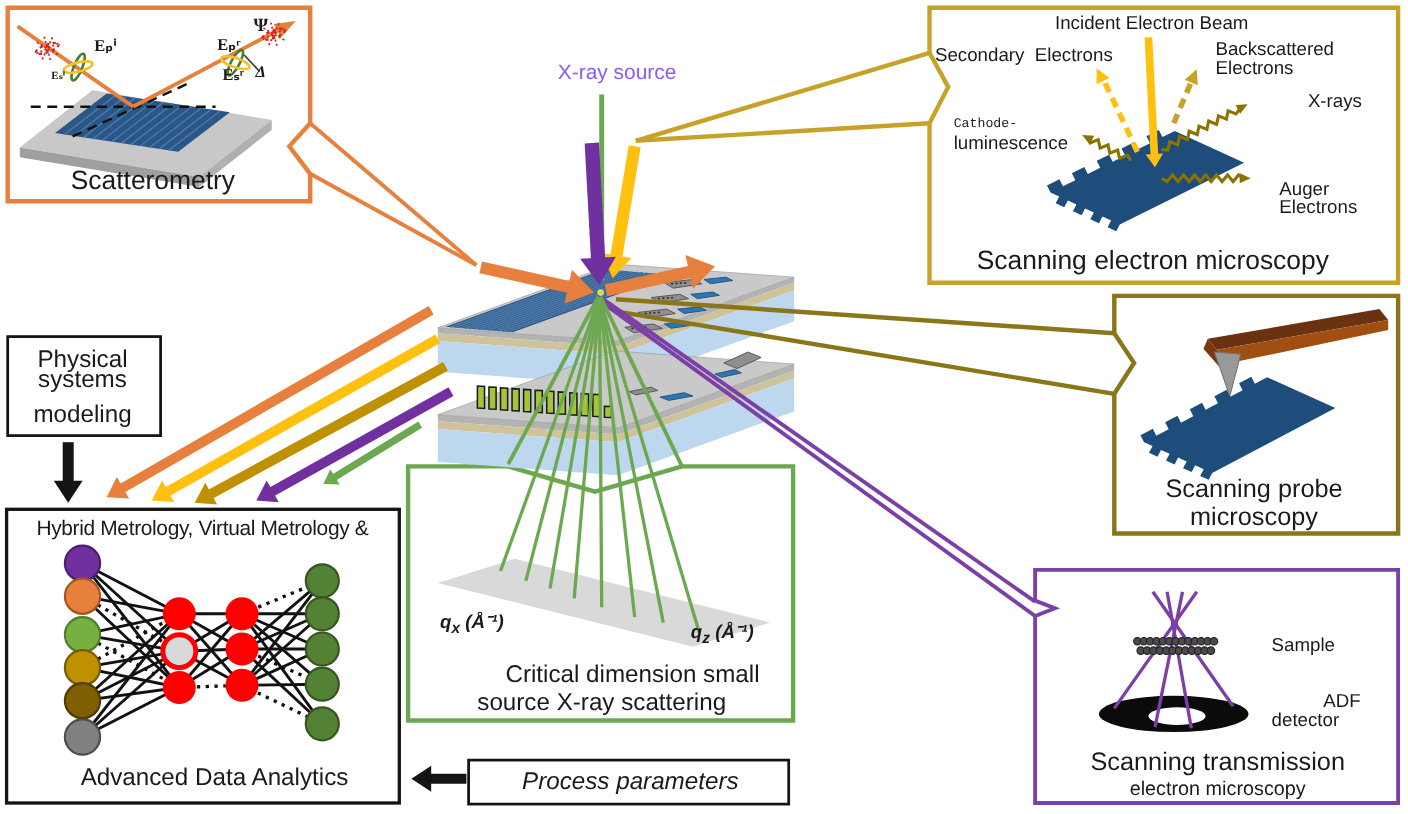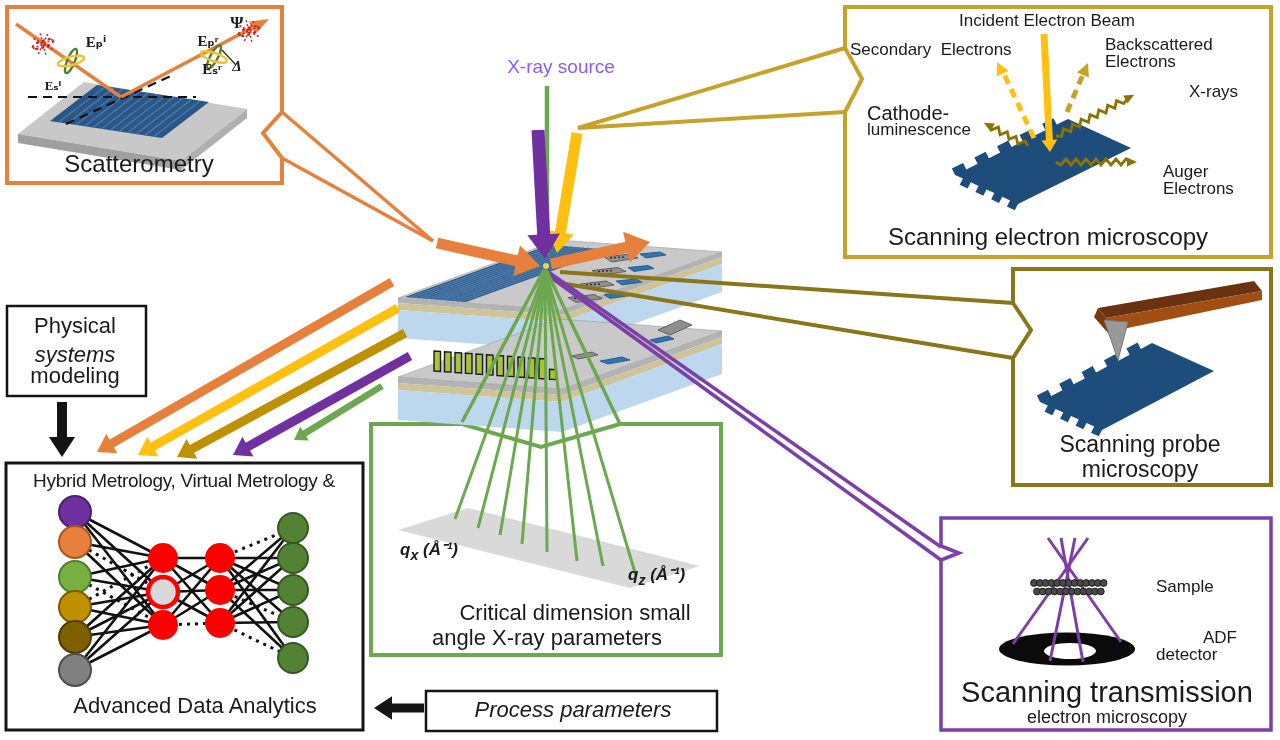--- a/index.html
+++ b/index.html
@@ -268,52 +268,52 @@
       <circle cx="293" cy="558" r="15" fill="#548235" stroke="#375623" stroke-width="2"></circle>
       <circle cx="293" cy="590" r="15" fill="#548235" stroke="#375623" stroke-width="2"></circle>
       <circle cx="293" cy="622" r="15" fill="#548235" stroke="#375623" stroke-width="2"></circle>
       <circle cx="293" cy="658" r="15" fill="#548235" stroke="#375623" stroke-width="2"></circle>
     </svg>
 
   <div class="lbl green" style="left:561px;top:67px;font-size:19px;">X-ray source</div>
 
   <div class="lbl" style="left:139px;top:164px;font-size:24px;">Scatterometry</div>
   <div class="lbl math" style="left:96px;top:43px;font-size:15px;">Eₚⁱ</div>
-  <div class="lbl math" style="left:53px;top:70px;font-size:13px;margin-top:16px;">Eₛⁱ</div>
+  <div class="lbl math" style="left:53px;top:70px;font-size:10px;">Eₛⁱ</div>
   <div class="lbl math" style="left:208px;top:42px;font-size:15px;">Eₚʳ</div>
   <div class="lbl math" style="left:212px;top:70px;font-size:15px;">Eₛʳ</div>
   <div class="lbl math" style="left:237px;top:23px;font-size:17px;">Ψ</div>
   <div class="lbl math" style="left:237px;top:67px;font-size:15px;font-style:italic;">Δ</div>
 
   <div class="lbl" style="left:1047px;top:21px;font-size:17px;">Incident Electron Beam</div>
   <div class="lbl la" style="left:850px;top:50px;font-size:17px;">Secondary  Electrons</div>
   <div class="lbl la" style="left:1105px;top:45px;font-size:17px;">Backscattered</div>
   <div class="lbl la" style="left:1105px;top:62px;font-size:17px;">Electrons</div>
   <div class="lbl la" style="left:1150px;top:92px;font-size:17px;margin-left:39px;">X-rays</div>
-  <div class="lbl la" style="left:867px;top:113px;font-size:20px;">Cathode-</div>
+  <div class="lbl la" style="left:867px;top:113px;font-size:12px;font-family:Liberation Mono, monospace;">Cathode-</div>
   <div class="lbl la" style="left:867px;top:130px;font-size:17px;">luminescence</div>
   <div class="lbl la" style="left:1163px;top:172px;font-size:17px;">Auger</div>
   <div class="lbl la" style="left:1163px;top:189px;font-size:17px;">Electrons</div>
   <div class="lbl" style="left:1048px;top:237px;font-size:24px;">Scanning electron microscopy</div>
 
   <div class="lbl" style="left:1140px;top:444px;font-size:23px;">Scanning probe</div>
   <div class="lbl" style="left:1140px;top:469px;font-size:23px;">microscopy</div>
 
   <div class="lbl la" style="left:1156px;top:587px;font-size:17px;">Sample</div>
   <div class="lbl la" style="left:1156px;top:638px;font-size:17px;margin-left:47px;">ADF</div>
   <div class="lbl la" style="left:1156px;top:655px;font-size:17px;">detector</div>
-  <div class="lbl" style="left:1107px;top:692px;font-size:29px;">Scanning transmission</div>
+  <div class="lbl" style="left:1107px;top:692px;font-size:23px;">Scanning transmission</div>
   <div class="lbl" style="left:1107px;top:717px;font-size:18px;">electron microscopy</div>
 
-  <div class="lbl la qax" style="left:400px;top:552px;font-size:17px;"><span>q</span><sub>x</sub> <span>(Å⁻¹)</span></div>
+  <div class="lbl la qax" style="left:400px;top:568px;font-size:17px;"><span>q</span><sub>x</sub> <span>(Å⁻¹)</span></div>
   <div class="lbl la qax" style="left:628px;top:577px;font-size:17px;"><span>q</span><sub>z</sub> <span>(Å⁻¹)</span></div>
   <div class="lbl" style="left:547px;top:613px;font-size:22px;margin-left:28px;">Critical dimension small</div>
-  <div class="lbl" style="left:547px;top:638px;font-size:22px;">angle X-ray parameters</div>
+  <div class="lbl" style="left:547px;top:638px;font-size:22px;">source X-ray scattering</div>
 
   <div class="lbl" style="left:75px;top:326px;font-size:22px;">Physical</div>
-  <div class="lbl" style="left:75px;top:355px;font-size:22px;font-style:italic;">systems</div>
+  <div class="lbl" style="left:75px;top:344px;font-size:22px;">systems</div>
   <div class="lbl" style="left:75px;top:376px;font-size:22px;">modeling</div>
 
   <div class="lbl" style="left:184px;top:481px;font-size:19px;letter-spacing:-0.3px;">Hybrid Metrology, Virtual Metrology &amp;</div>
   <div class="lbl" style="left:195px;top:706px;font-size:22px;">Advanced Data Analytics</div>
 
   <div class="lbl" style="left:573px;top:710px;font-size:22px;font-style:italic;">Process parameters</div>
 </div>
 
 </body></html>

